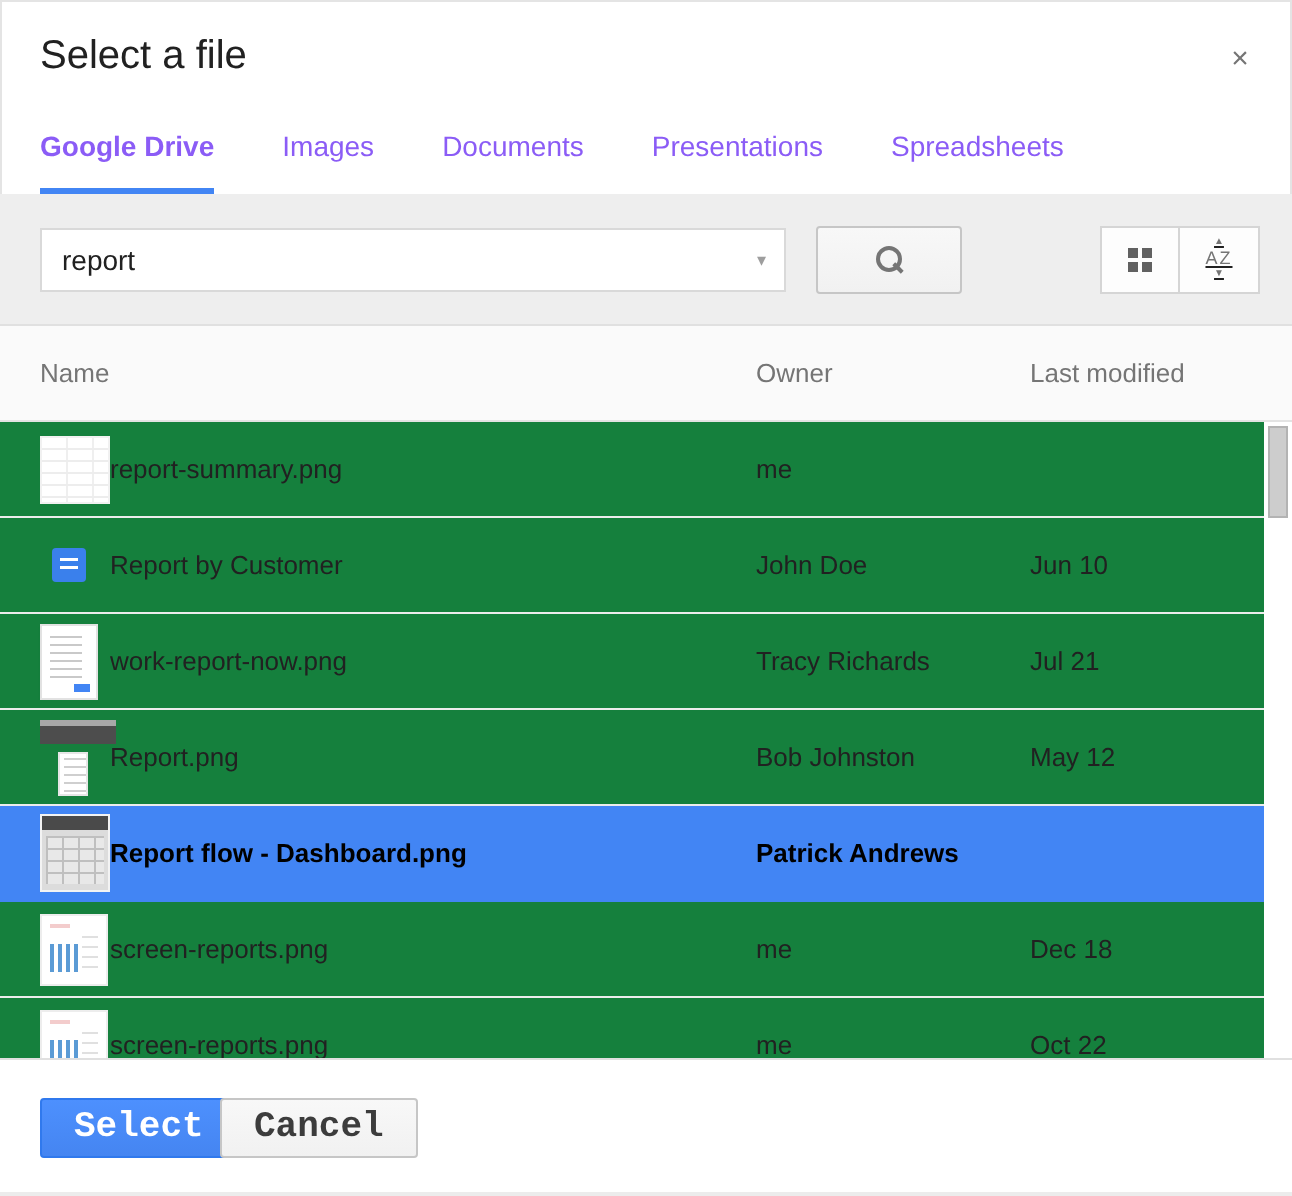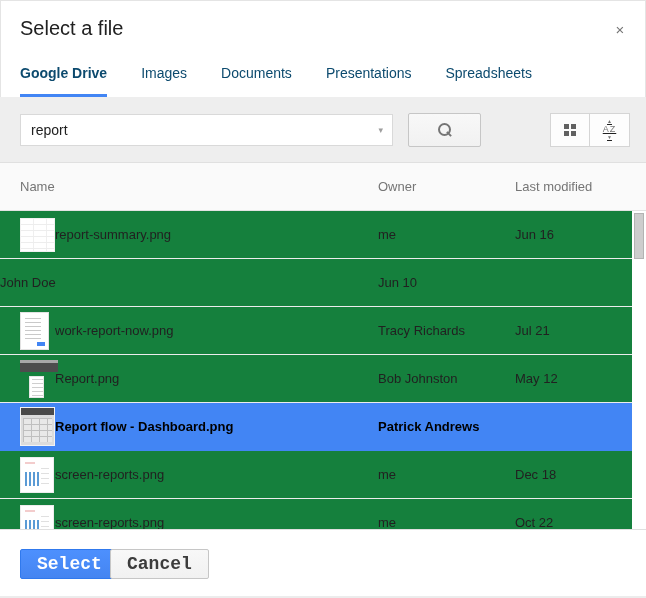--- a/index.html
+++ b/index.html
@@ -11,21 +11,21 @@
 
   
   .dlg-header { position:absolute; top:0; left:0; right:0; height:56px; }
   .dlg-title { position:absolute; left:20px; top:17px; font-size:20px; color:#212121; }
   .close-btn { position:absolute; right:16px; top:20px; width:20px; height:20px;
                color:#757575; font-size:15px; line-height:20px; text-align:center; cursor:pointer; }
 
   
   .tabs { position:absolute; top:56px; left:0; right:0; height:41px;
           display:flex; padding-left:20px; }
-  .tab { font-size:14px; color:#0c4a6e; height:41px; line-height:34px;
+  .tab { font-size:14px; color:#8b5cf6; height:41px; line-height:34px;
          border-bottom:3px solid transparent; margin-right:34px; cursor:pointer; white-space:nowrap; }
   .tab.active { font-weight:bold; border-bottom-color:#4285f4; }
 
   
   .toolbar { position:absolute; top:97px; left:0; right:0; height:66px; background:#eeeeee;
              border-bottom:1px solid #e0e0e0; display:flex; align-items:center; padding:0 16px 0 20px; }
   .search-box { position:relative; width:373px; height:32px; background:#fff;
                 border:1px solid #d9d9d9; }
   .search-box input { width:100%; height:100%; border:none; outline:none; background:transparent;
                       font-family:"Liberation Sans", sans-serif; font-size:14px; color:#212121;
@@ -165,24 +165,29 @@
     <div class="rows">
 
       <div class="row">
         <div class="c-name">
           <span class="thumb-slot">
               <span class="thumb t-sheet"></span>
             </span>
           <span class="fname">report-summary.png</span>
         </div>
         <div class="c-owner">me</div>
-        <div class="c-date">Jun 16</div>
-      </div>
-
-      <div class="row">
+      </div>
+
+      <div class="row">
+        <div class="c-name">
+          <span class="thumb-slot">
+              <span class="thumb t-docs"></span>
+            </span>
+          <span class="fname">Report by Customer</span>
+        </div>
         <div class="c-owner">John Doe</div>
         <div class="c-date">Jun 10</div>
       </div>
 
       <div class="row">
         <div class="c-name">
           <span class="thumb-slot">
               <span class="thumb t-doc">
                 <i class="p1"></i>
                 <i class="p2"></i>

